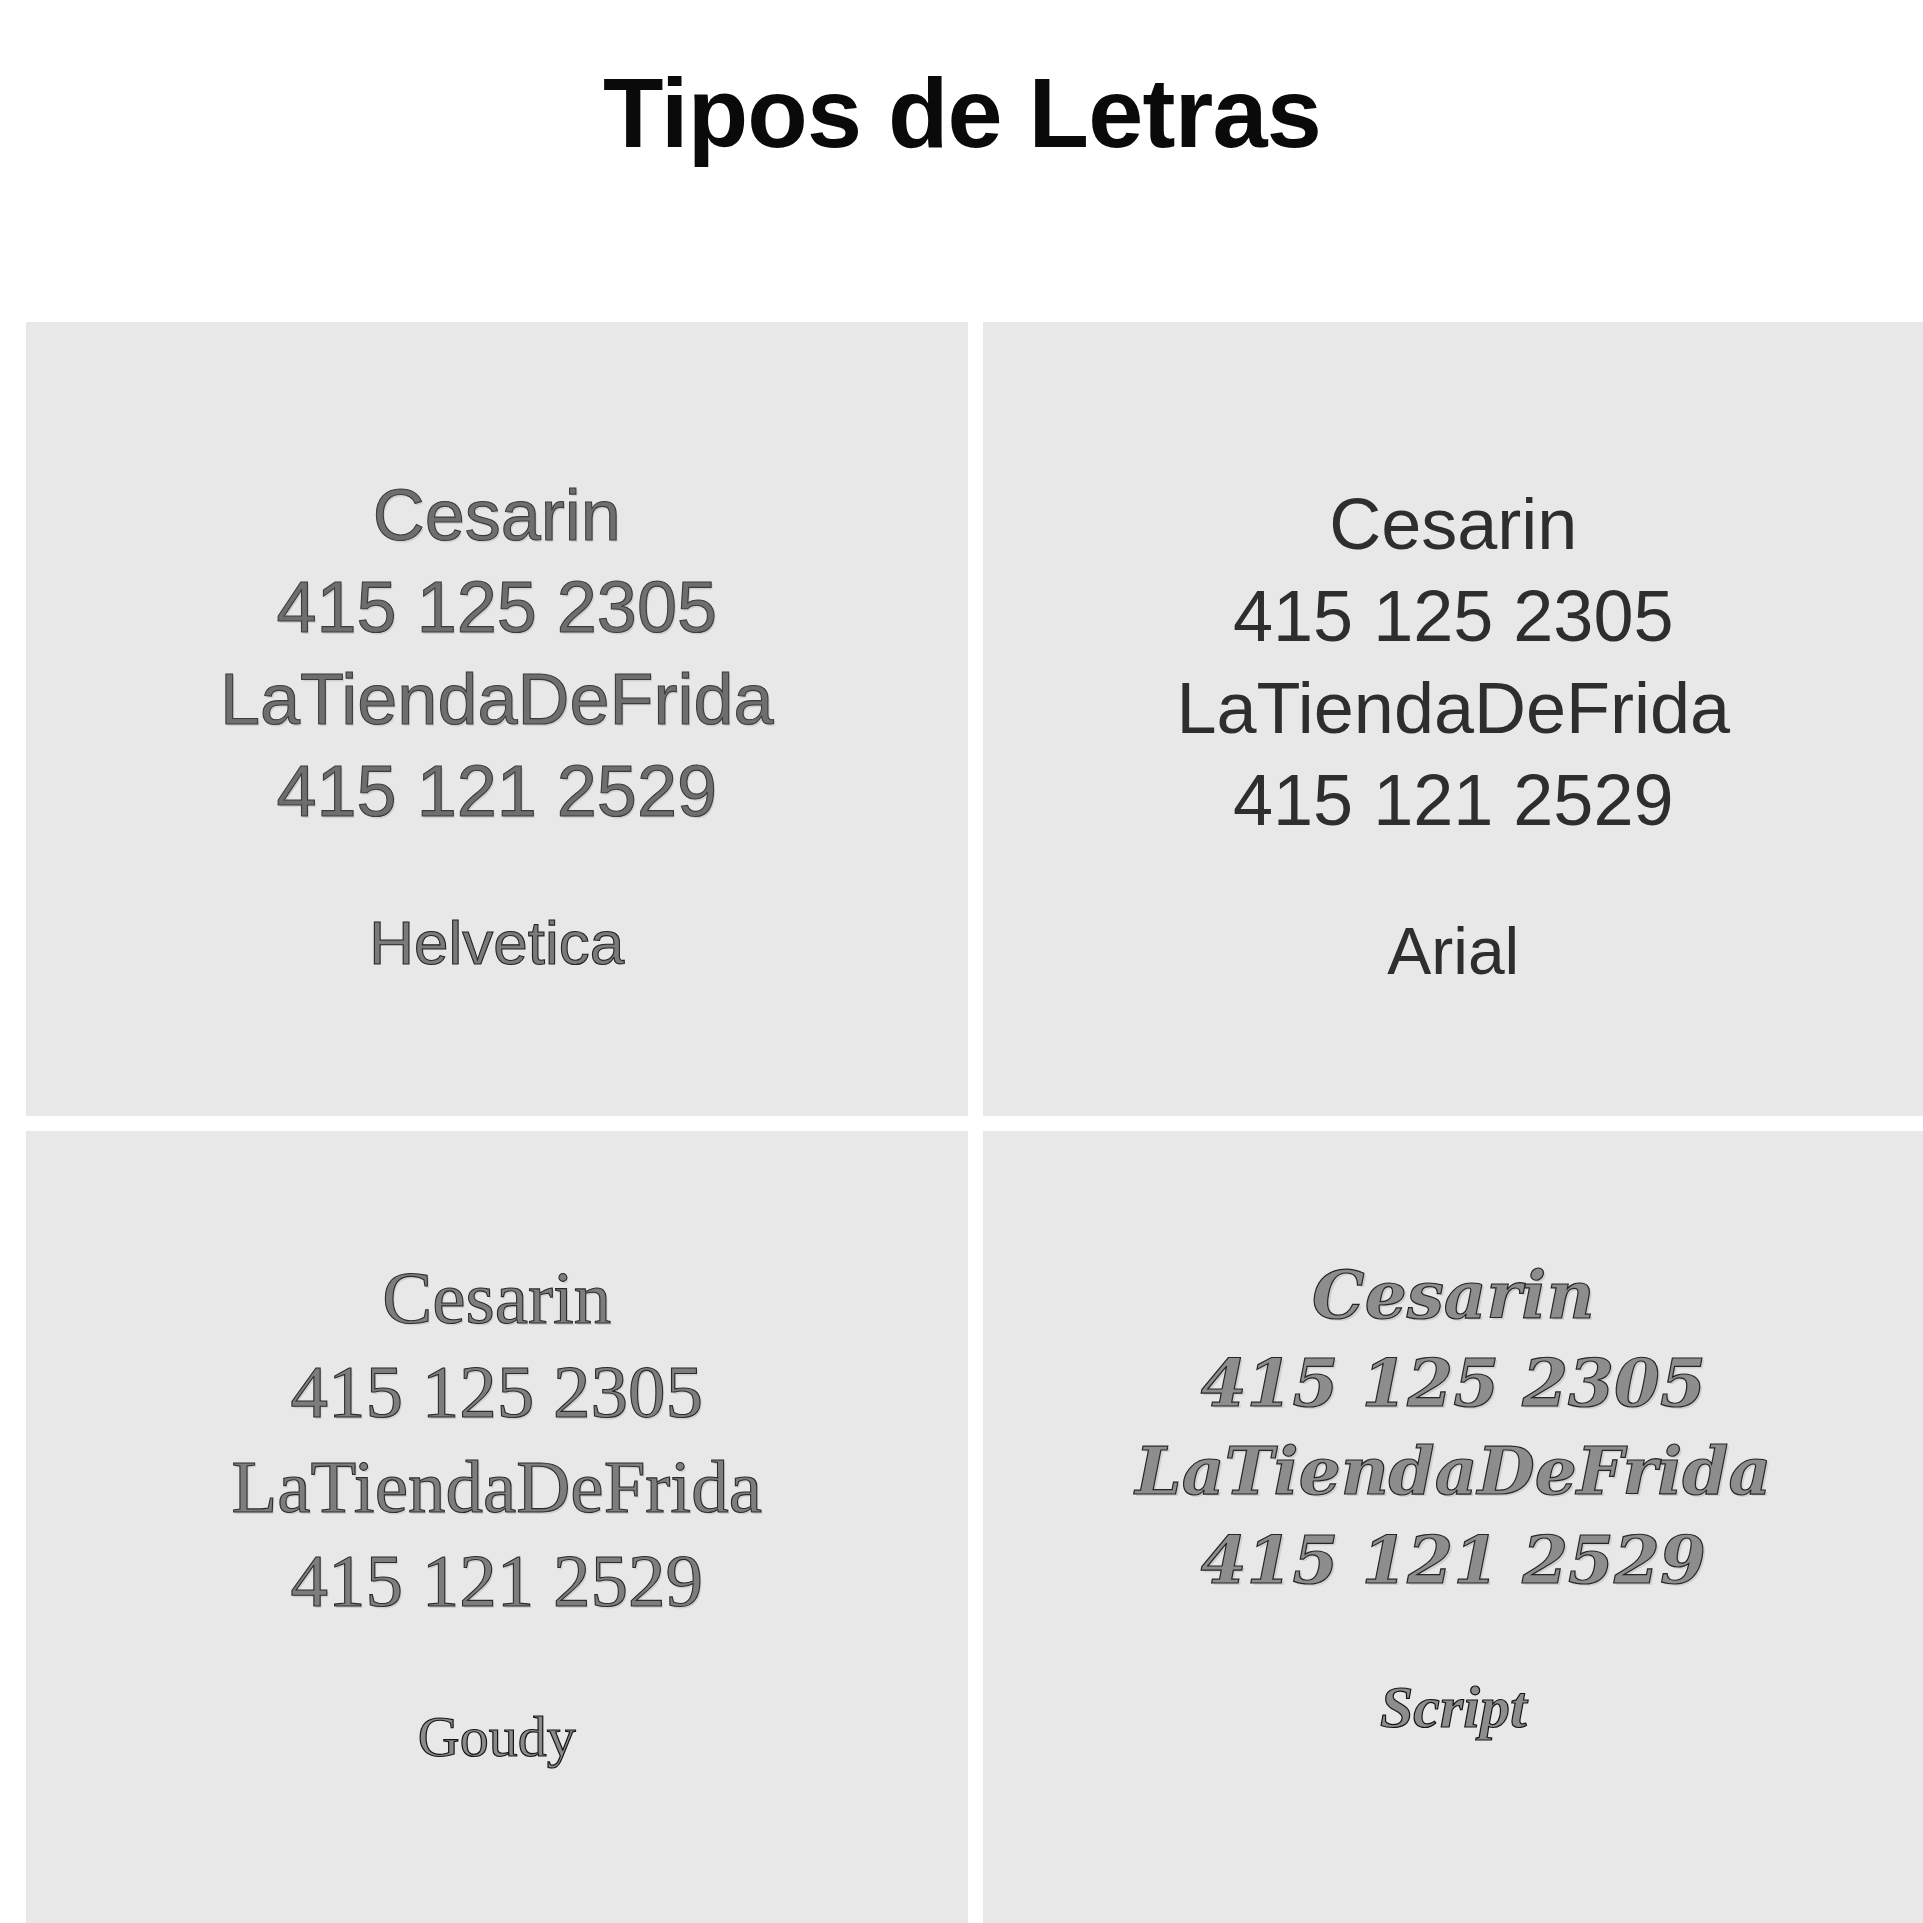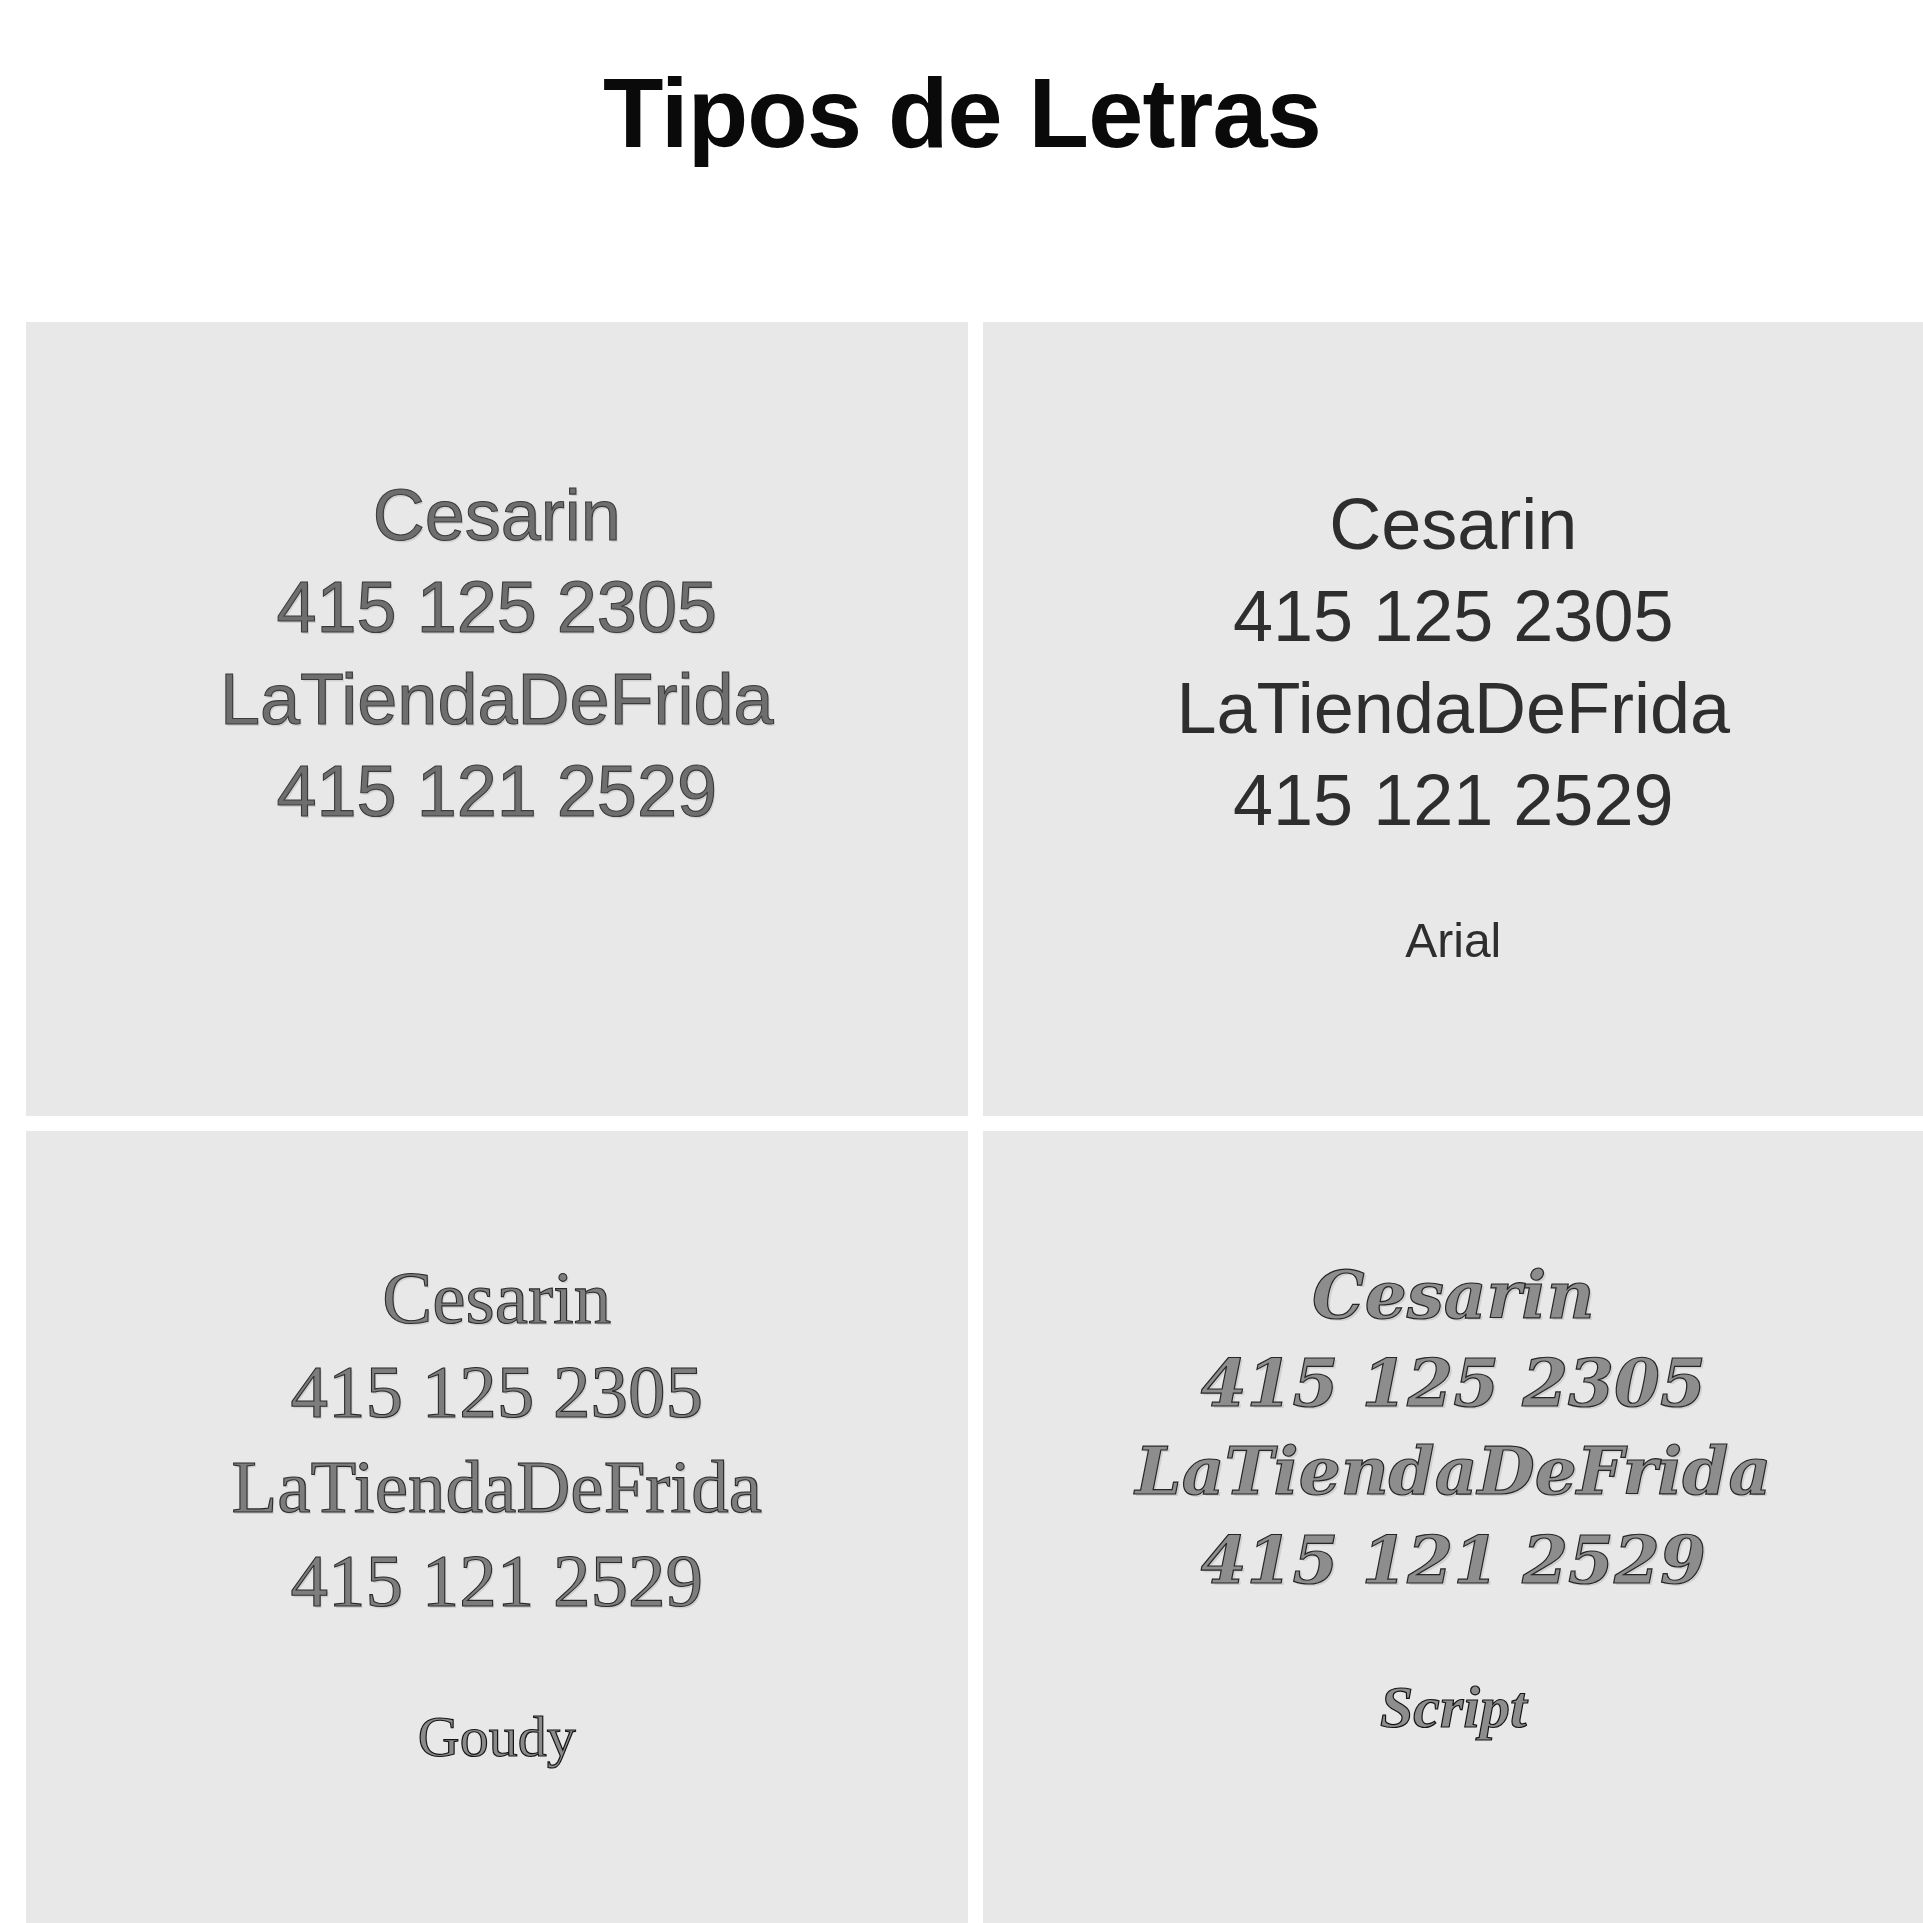--- a/index.html
+++ b/index.html
@@ -103,21 +103,21 @@
     margin-top: 156px;
     font-family: "Liberation Sans", sans-serif;
     font-size: 72px;
     line-height: 1.28;
     font-weight: 400;
     color: #2e2e2e;
   }
   .cell-arial .caption {
     margin-top: 66px;
     font-family: "Liberation Sans", sans-serif;
-    font-size: 48px;
+    font-size: 66px;
     color: #2e2e2e;
   }
 
   
   .cell-goudy .sample {
     margin-top: 120px;
     font-family: "Liberation Serif", serif;
     font-size: 75px;
     line-height: 1.26;
     color: #7d7d7d;
@@ -165,20 +165,21 @@
 
   <div class="grid">
 
     <div class="cell cell-helvetica">
       <div class="sample">
         <div class="line">Cesarin</div>
         <div class="line">415 125 2305</div>
         <div class="line">LaTiendaDeFrida</div>
         <div class="line">415 121 2529</div>
       </div>
+      <div class="caption">Helvetica</div>
     </div>
 
     <div class="cell cell-arial">
       <div class="sample">
         <div class="line">Cesarin</div>
         <div class="line">415 125 2305</div>
         <div class="line">LaTiendaDeFrida</div>
         <div class="line">415 121 2529</div>
       </div>
       <div class="caption">Arial</div>

